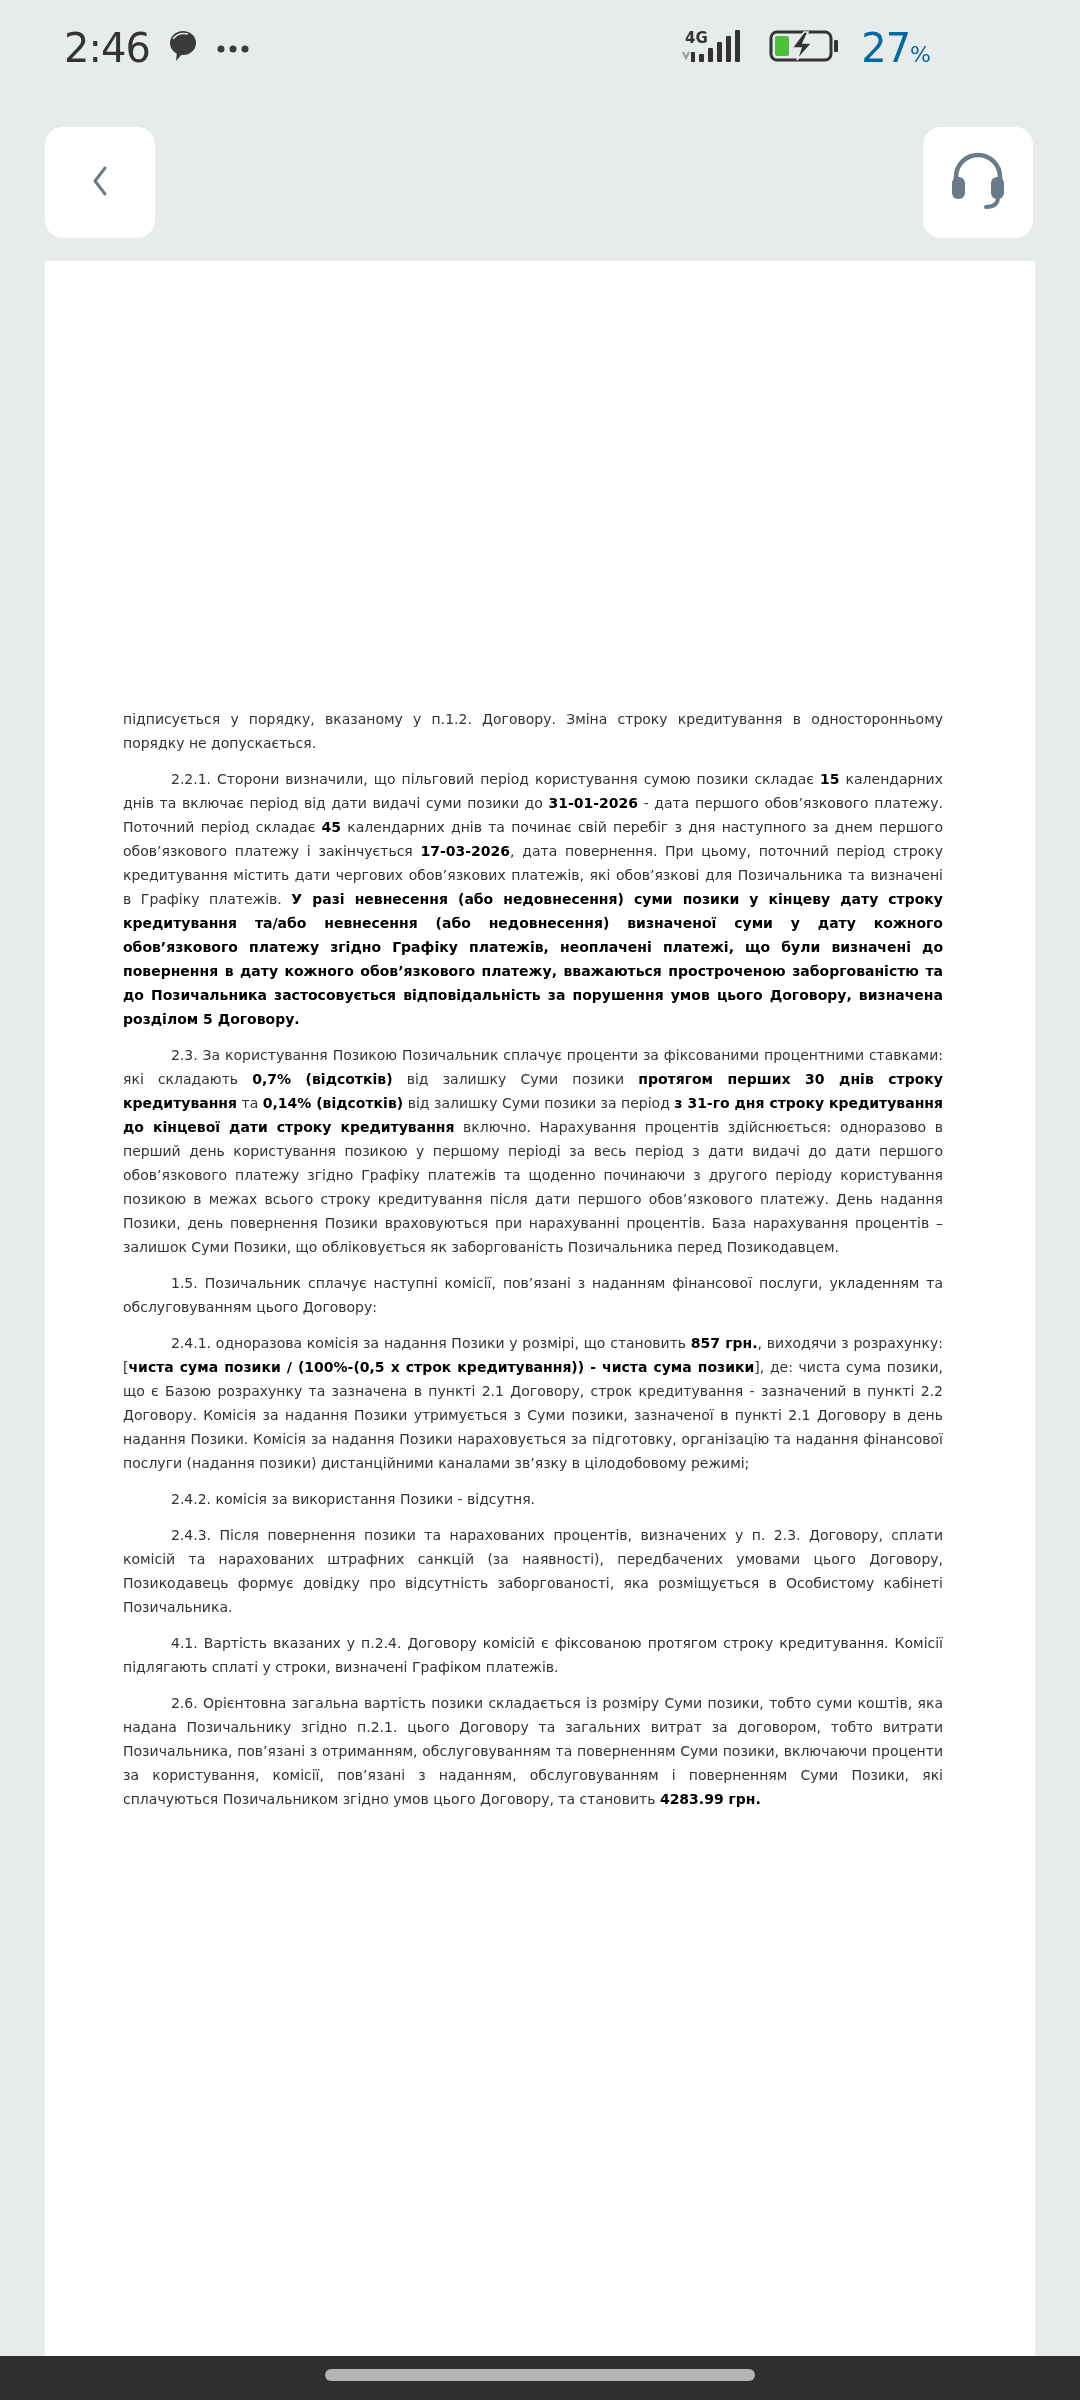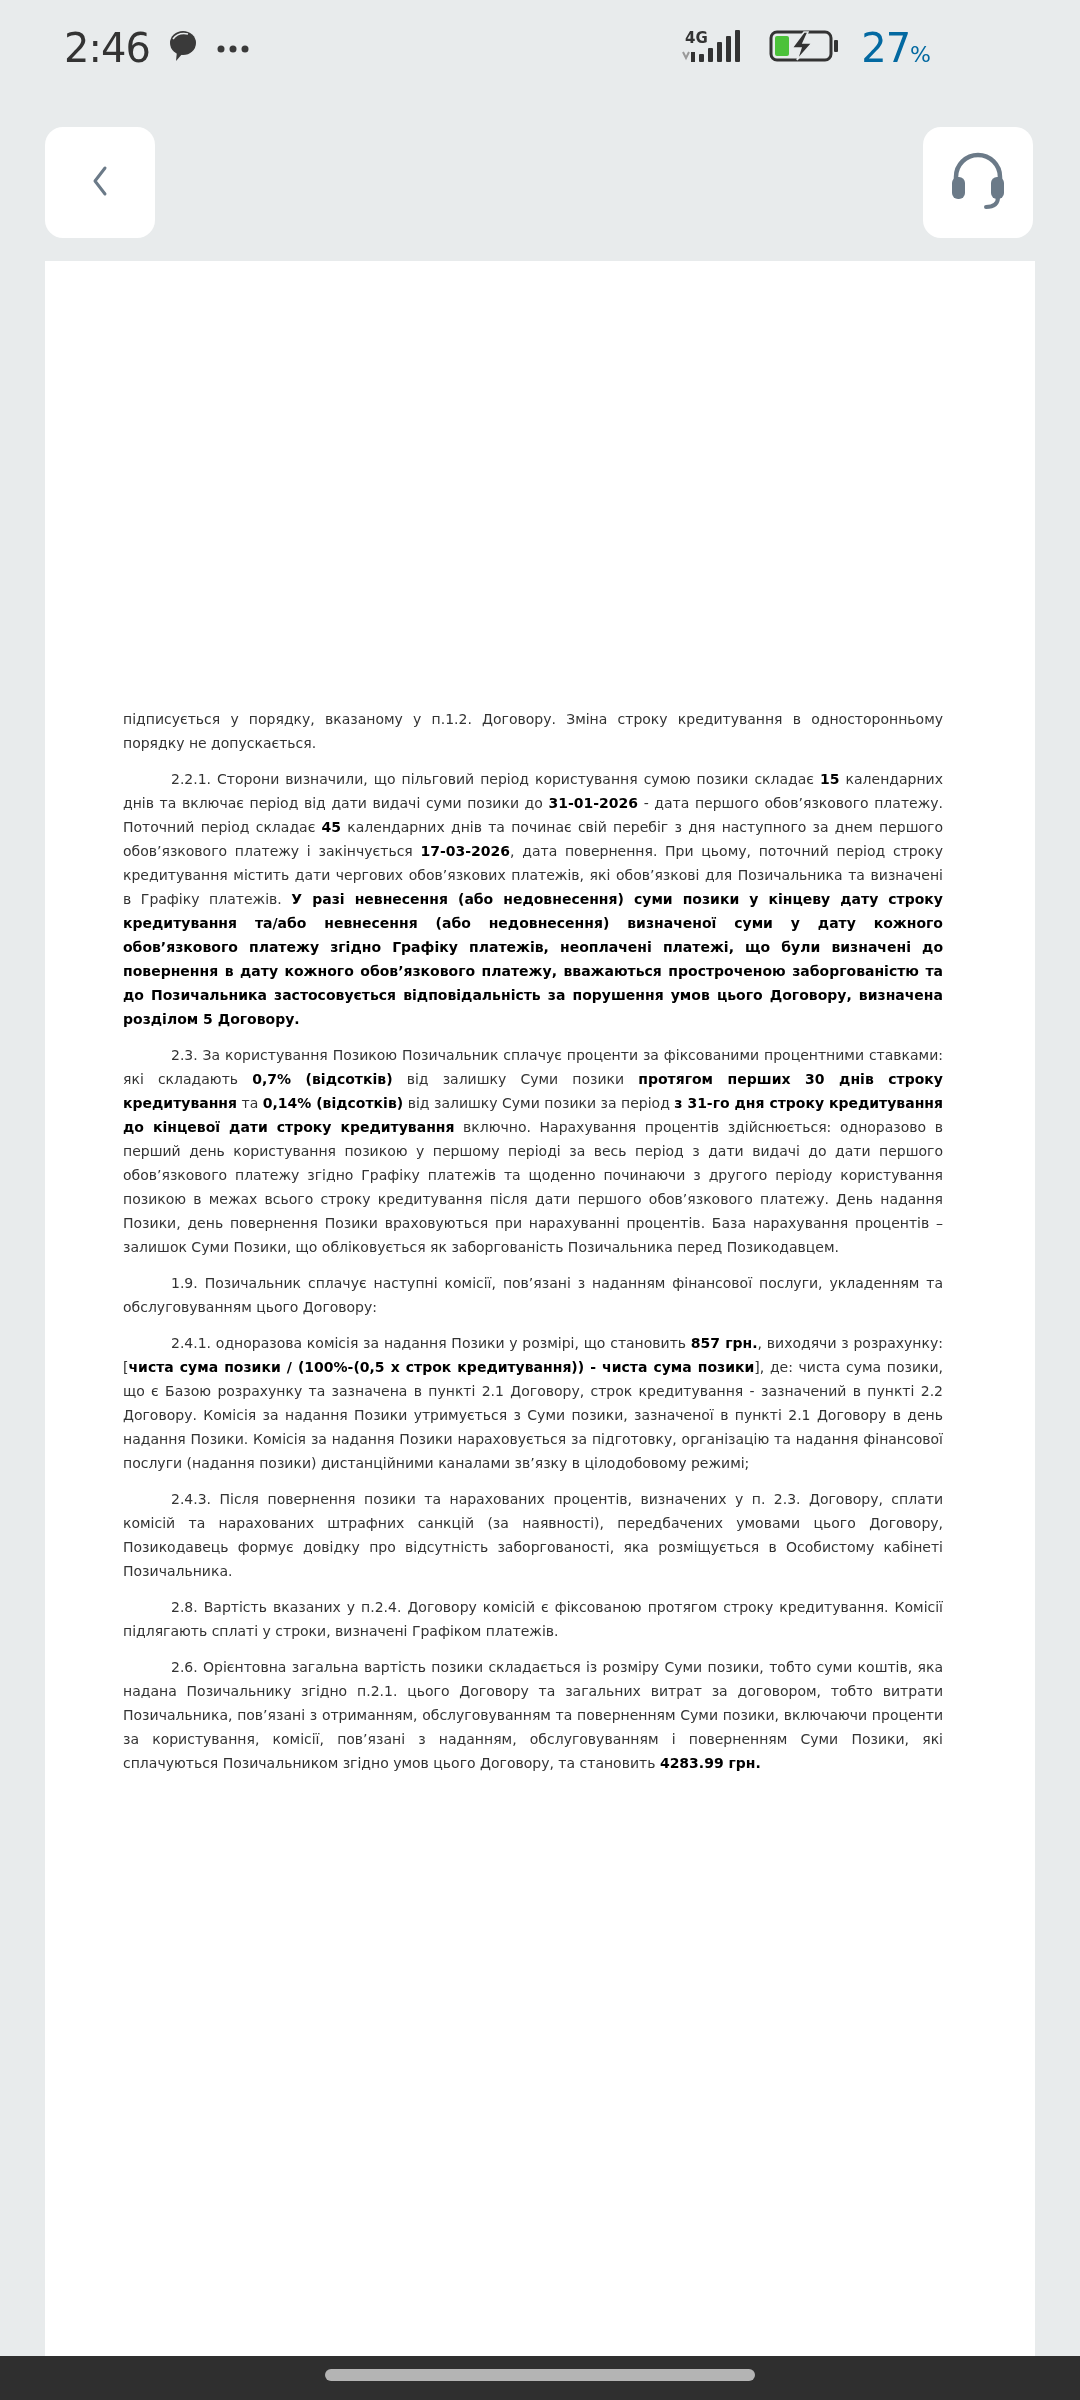--- a/index.html
+++ b/index.html
@@ -126,28 +126,29 @@
 </div>
 
 <div class="doc-panel">
   <div class="doc-text">
     <p><span>підписується у порядку, вказаному у п.1.2. Договору. Зміна строку кредитування в односторонньому порядку не допускається.</span></p>
 
     <p class="indent"><span>2.2.1. Сторони визначили, що пільговий період користування сумою позики складає </span><b>15</b><span> календарних днів та включає період від дати видачі суми позики до </span><b>31-01-2026</b><span> - дата першого обов’язкового платежу. Поточний період складає </span><b>45</b><span> календарних днів та починає свій перебіг з дня наступного за днем першого обов’язкового платежу і закінчується </span><b>17-03-2026</b><span>, дата повернення. При цьому, поточний період строку кредитування містить дати чергових обов’язкових платежів, які обов’язкові для Позичальника та визначені в Графіку платежів. </span><b>У разі невнесення (або недовнесення) суми позики у кінцеву дату строку кредитування та/або невнесення (або недовнесення) визначеної суми у дату кожного обов’язкового платежу згідно Графіку платежів, неоплачені платежі, що були визначені до повернення в дату кожного обов’язкового платежу, вважаються простроченою заборгованістю та до Позичальника застосовується відповідальність за порушення умов цього Договору, визначена розділом 5 Договору.</b></p>
 
     <p class="indent"><span>2.3. За користування Позикою Позичальник сплачує проценти за фіксованими процентними ставками: які складають </span><b>0,7% (відсотків)</b><span> від залишку Суми позики </span><b>протягом перших 30 днів строку кредитування</b><span> та </span><b>0,14% (відсотків)</b><span> від залишку Суми позики за період </span><b>з 31-го дня строку кредитування до кінцевої дати строку кредитування</b><span> включно. Нарахування процентів здійснюється: одноразово в перший день користування позикою у першому періоді за весь період з дати видачі до дати першого обов’язкового платежу згідно Графіку платежів та щоденно починаючи з другого періоду користування позикою в межах всього строку кредитування після дати першого обов’язкового платежу. День надання Позики, день повернення Позики враховуються при нарахуванні процентів. База нарахування процентів – залишок Суми Позики, що обліковується як заборгованість Позичальника перед Позикодавцем.</span></p>
 
-    <p class="indent"><span>1.9. Позичальник сплачує наступні комісії, пов’язані з наданням фінансової послуги, укладенням та обслуговуванням цього Договору:</span></p>
+    <p class="indent"><span>1.5. Позичальник сплачує наступні комісії, пов’язані з наданням фінансової послуги, укладенням та обслуговуванням цього Договору:</span></p>
 
     <p class="indent"><span>2.4.1. одноразова комісія за надання Позики у розмірі, що становить </span><b>857 грн.</b><span>, виходячи з розрахунку: [</span><b>чиста сума позики / (100%-(0,5 х строк кредитування)) - чиста сума позики</b><span>], де: чиста сума позики, що є Базою розрахунку та зазначена в пункті 2.1 Договору, строк кредитування - зазначений в пункті 2.2 Договору. Комісія за надання Позики утримується з Суми позики, зазначеної в пункті 2.1 Договору в день надання Позики. Комісія за надання Позики нараховується за підготовку, організацію та надання фінансової послуги (надання позики) дистанційними каналами зв’язку в цілодобовому режимі;</span></p>
 
+    <p class="indent"><span>2.4.2. комісія за використання Позики - відсутня.</span></p>
 
     <p class="indent"><span>2.4.3. Після повернення позики та нарахованих процентів, визначених у п. 2.3. Договору, сплати комісій та нарахованих штрафних санкцій (за наявності), передбачених умовами цього Договору, Позикодавець формує довідку про відсутність заборгованості, яка розміщується в Особистому кабінеті Позичальника.</span></p>
 
-    <p class="indent"><span>2.8. Вартість вказаних у п.2.4. Договору комісій є фіксованою протягом строку кредитування. Комісії підлягають сплаті у строки, визначені Графіком платежів.</span></p>
+    <p class="indent"><span>4.1. Вартість вказаних у п.2.4. Договору комісій є фіксованою протягом строку кредитування. Комісії підлягають сплаті у строки, визначені Графіком платежів.</span></p>
 
     <p class="indent"><span>2.6. Орієнтовна загальна вартість позики складається із розміру Суми позики, тобто суми коштів, яка надана Позичальнику згідно п.2.1. цього Договору та загальних витрат за договором, тобто витрати Позичальника, пов’язані з отриманням, обслуговуванням та поверненням Суми позики, включаючи проценти за користування, комісії, пов’язані з наданням, обслуговуванням і поверненням Суми Позики, які сплачуються Позичальником згідно умов цього Договору, та становить </span><b>4283.99 грн.</b></p>
   </div>
 </div>
 
 <div class="nav-bar">
   <div class="home-handle"></div>
 </div>
 
 </body></html>

